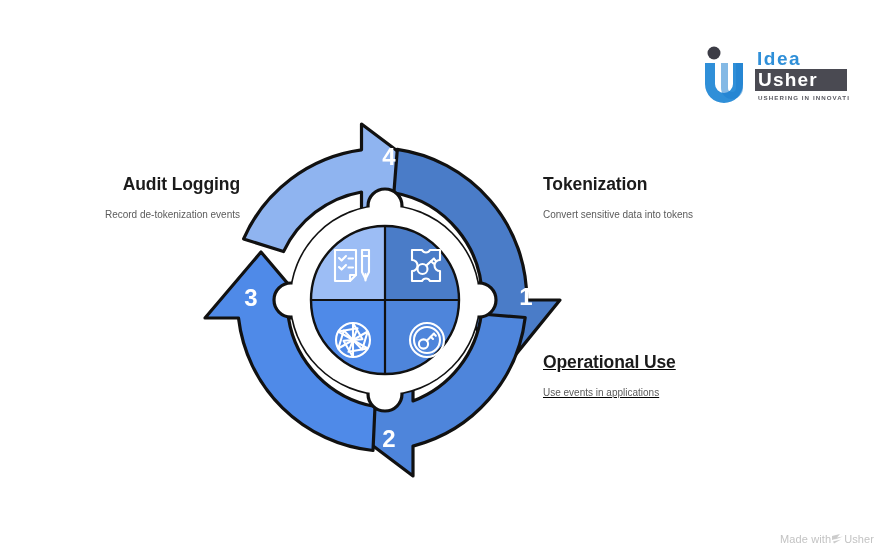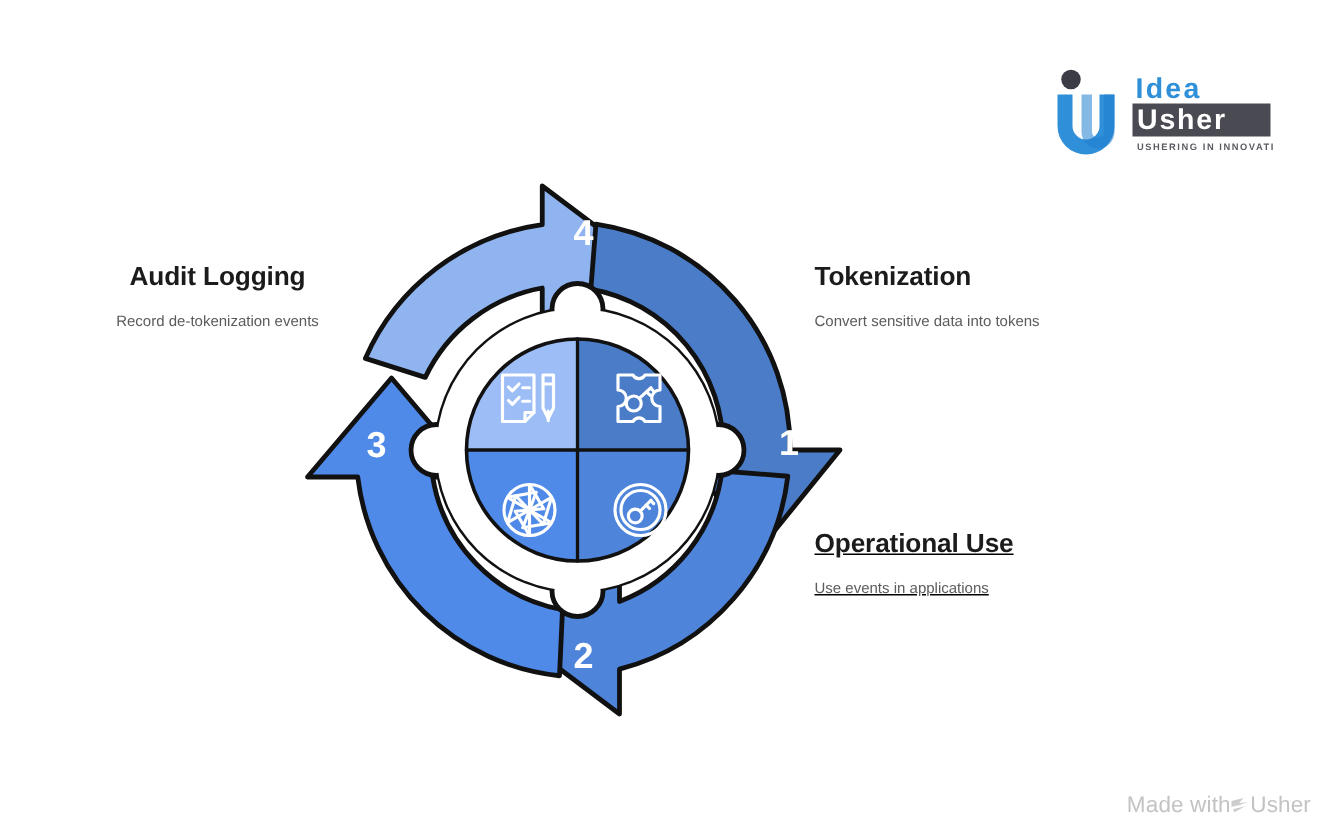--- a/index.html
+++ b/index.html
@@ -23,21 +23,21 @@
     left: 700px;
     width: 150px;
     height: 62px;
   }
 
   
   .label-block {
     position: absolute;
     width: 190px;
   }
-  .label-block.left  { left: 50px;  text-align: center; }
+  .label-block.left  { left: 50px;  text-align: right; }
   .label-block.right { left: 543px; width: 190px; }
 
   .lb-title {
     font-size: 17.5px;
     font-weight: bold;
     color: #1b1b1b;
     line-height: 1.28;
     letter-spacing: -0.1px;
     margin: 0 0 13px 0;
   }
@@ -73,21 +73,21 @@
   }
 
   
   .watermark {
     position: absolute;
     right: 18px;
     bottom: 12px;
     display: flex;
     align-items: center;
     gap: 0;
-    font-size: 15px;
+    font-size: 11px;
     color: #c3c3c3;
     letter-spacing: 0.1px;
   }
   .watermark svg { display: block; }
 </style>
 </head>
 <body>
 
 <div class="logo">
   <svg width="150" height="62" viewBox="0 0 150 62" xmlns="http://www.w3.org/2000/svg">

